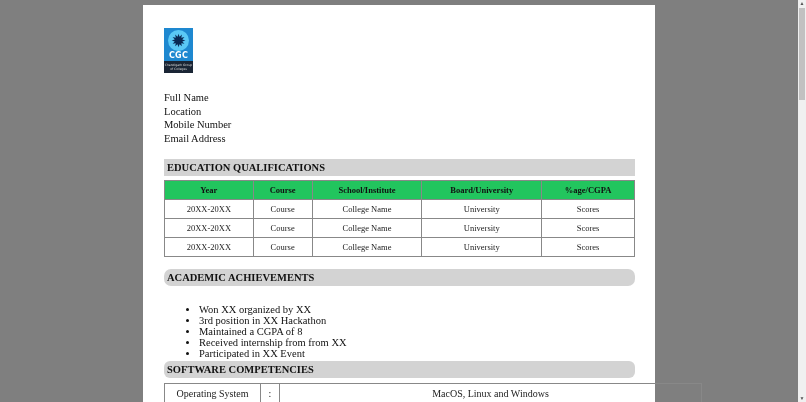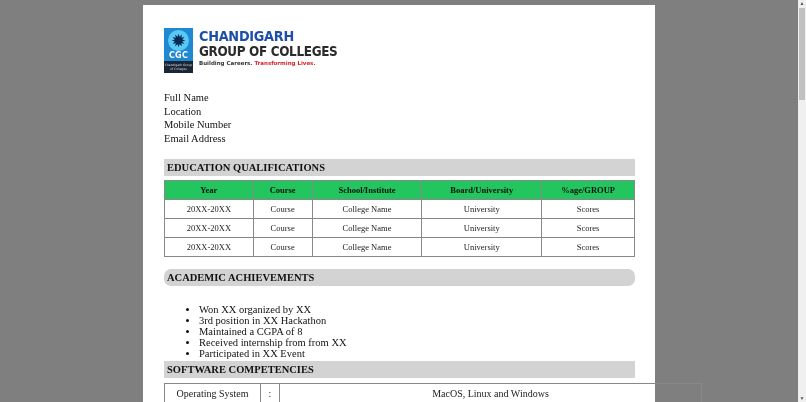--- a/index.html
+++ b/index.html
@@ -95,28 +95,20 @@
 <body>
 
 <div class="page">
   <div class="content">
     <div class="logo">
       <div class="logo-badge">
         <div class="logo-gear">✹</div>
         <div class="logo-cgc">CGC</div>
         <div class="logo-badge-foot">Chandigarh Group of Colleges</div>
       </div>
-      <div class="logo-text">
-        <div class="logo-line1">CHANDIGARH</div>
-        <div class="logo-line2">GROUP OF COLLEGES</div>
-        <div class="logo-tag">
-          <span>Building Careers.</span>
-          <span class="red">Transforming Lives.</span>
-        </div>
-      </div>
     </div>
 
     <div class="contact">
       <div>Full Name</div>
       <div>Location</div>
       <div>Mobile Number</div>
       <div>Email Address</div>
     </div>
 
     <div class="section-title" style="top:154px;">EDUCATION QUALIFICATIONS</div>
@@ -127,21 +119,21 @@
           <col style="width:110px">
           <col style="width:120px">
           <col style="width:93px">
       </colgroup>
       <thead>
         <tr>
           <th>Year</th>
           <th>Course</th>
           <th>School/Institute</th>
           <th>Board/University</th>
-          <th>%age/GROUP</th>
+          <th>%age/CGPA</th>
         </tr>
       </thead>
       <tbody>
         <tr>
           <td>20XX-20XX</td>
           <td>Course</td>
           <td>College Name</td>
           <td>University</td>
           <td>Scores</td>
         </tr>
@@ -164,21 +156,21 @@
 
     <div class="section-title" style="top:264px;border-radius:7px;">ACADEMIC ACHIEVEMENTS</div>
     <ul class="ach">
       <li>Won XX organized by XX</li>
       <li>3rd position in XX Hackathon</li>
       <li>Maintained a CGPA of 8</li>
       <li>Received internship from from XX</li>
       <li>Participated in XX Event</li>
     </ul>
 
-    <div class="section-title" style="top:356px;">SOFTWARE COMPETENCIES</div>
+    <div class="section-title" style="top:356px;border-radius:6px;">SOFTWARE COMPETENCIES</div>
     <table class="sw">
       <colgroup>
           <col style="width:96px">
           <col style="width:19px">
           <col>
         </colgroup>
       <tbody>
           <tr>
         <td>Operating System</td>
         <td>:</td>

